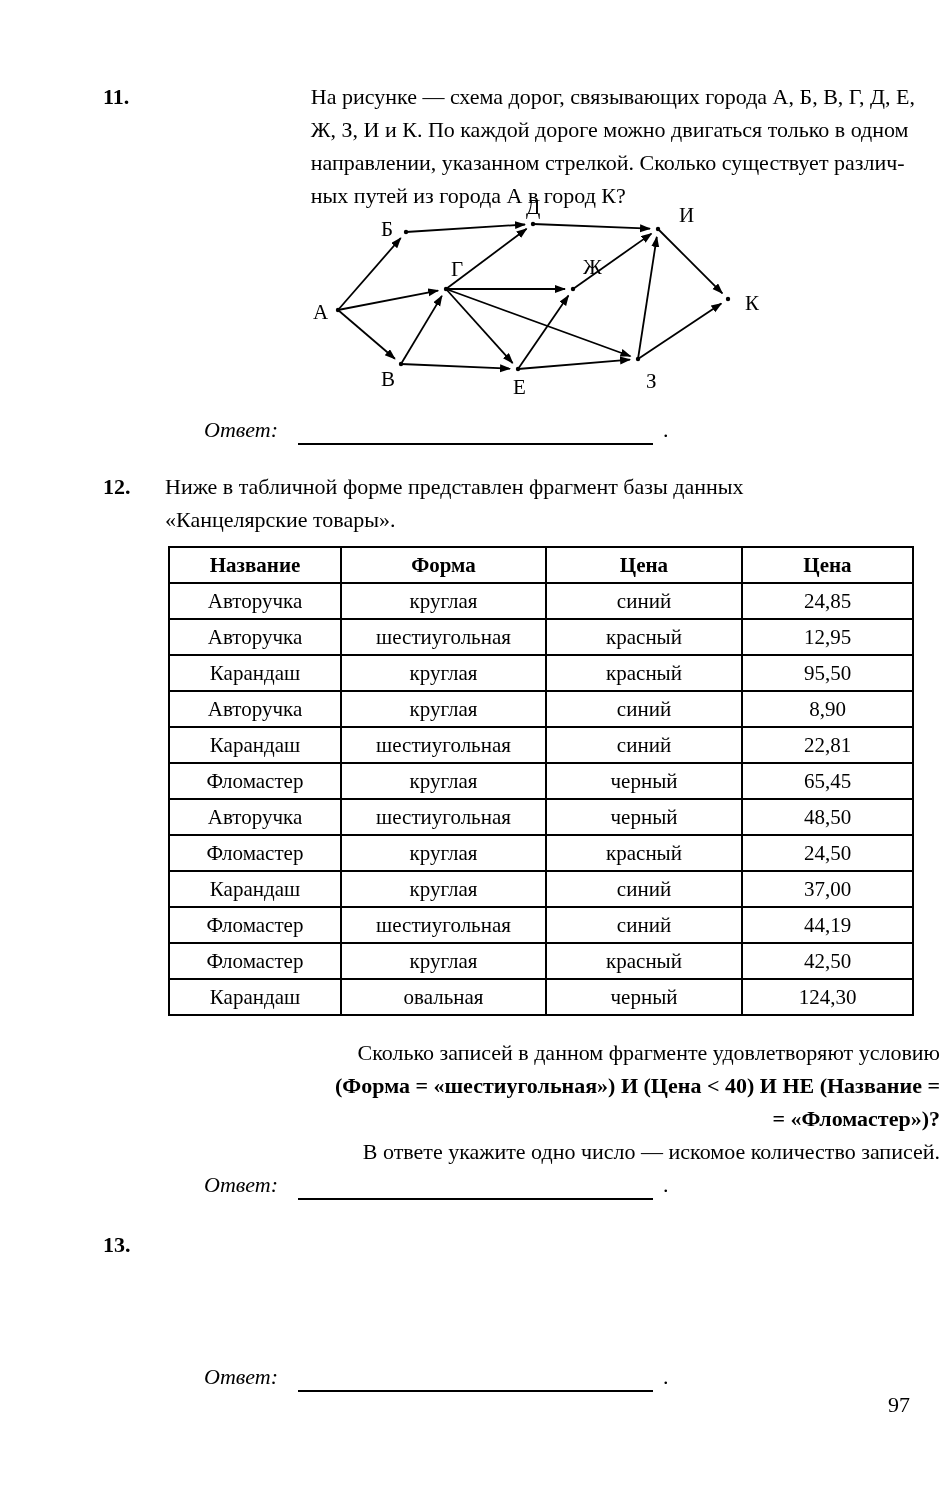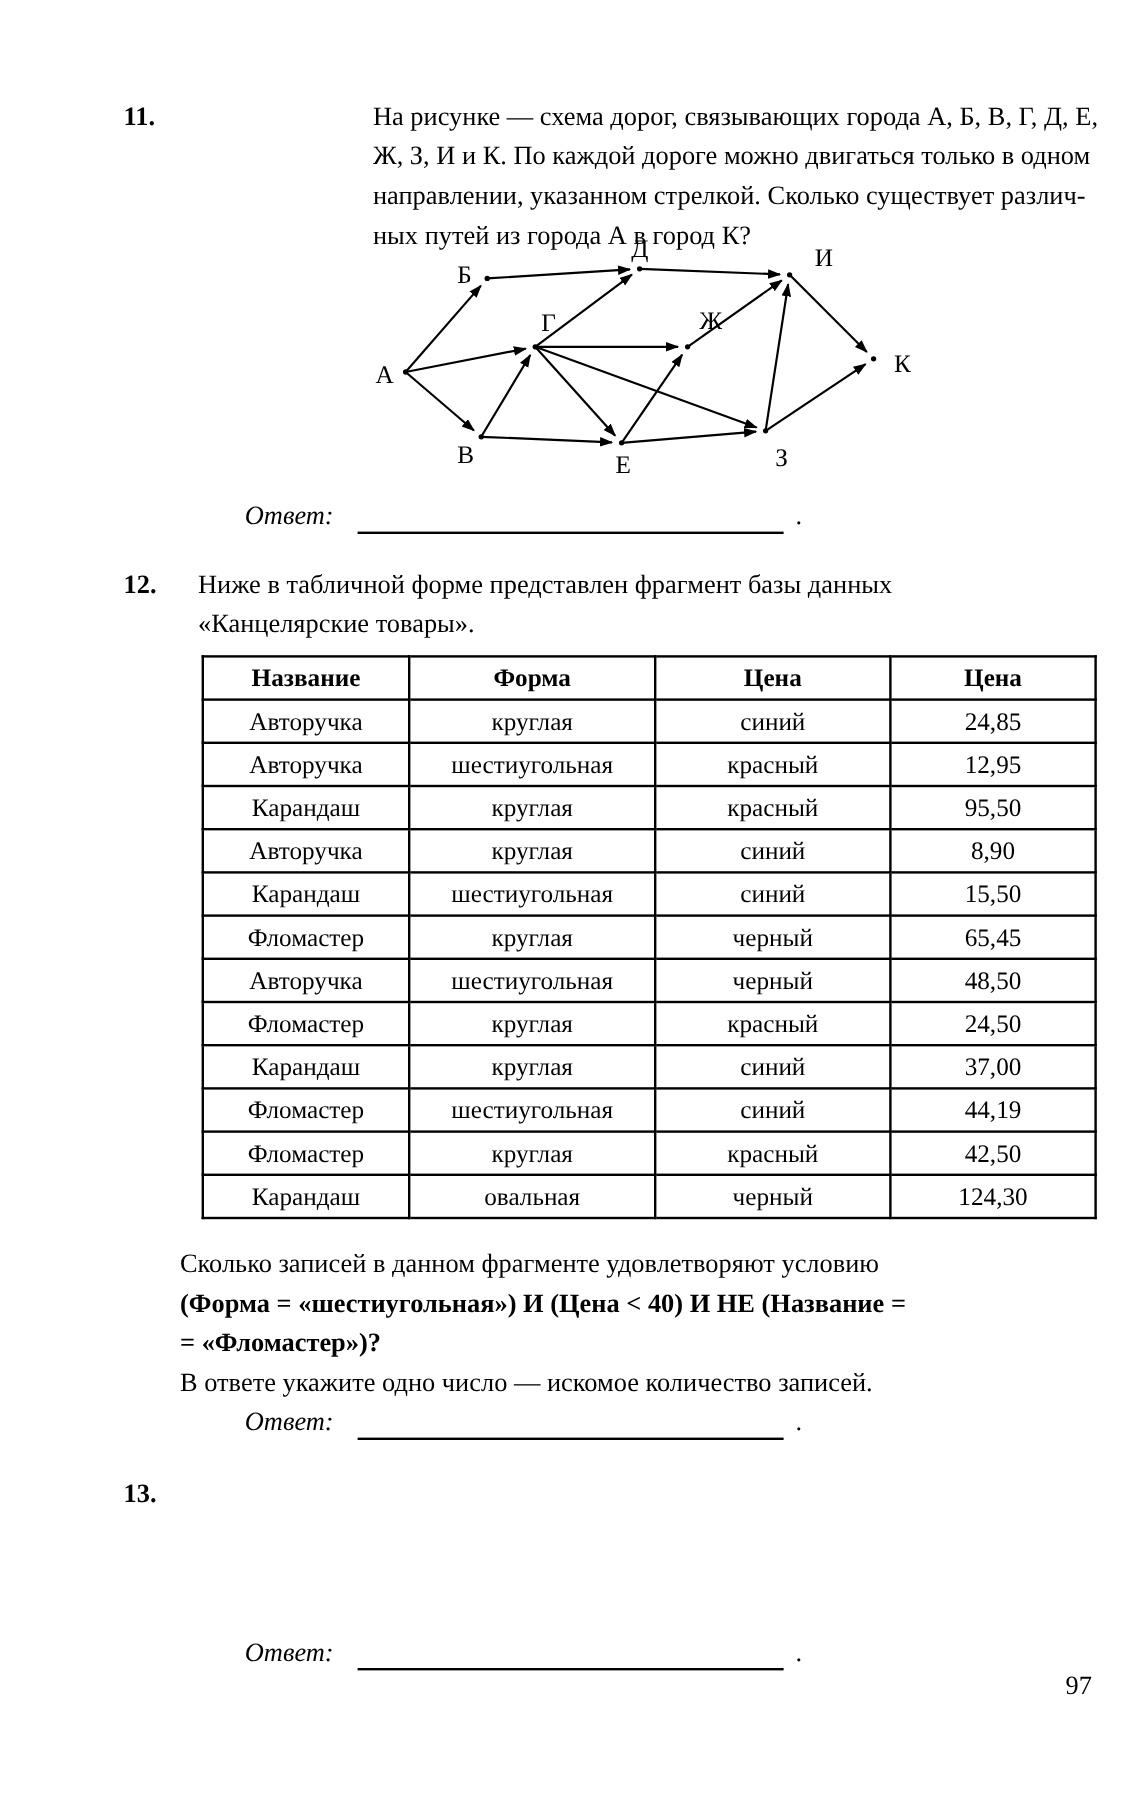--- a/index.html
+++ b/index.html
@@ -164,21 +164,21 @@
       <tr>
         <td>Авторучка</td>
         <td>круглая</td>
         <td>синий</td>
         <td>8,90</td>
       </tr>
       <tr>
         <td>Карандаш</td>
         <td>шестиугольная</td>
         <td>синий</td>
-        <td>15,50</td>
+        <td>22,81</td>
       </tr>
       <tr>
         <td>Фломастер</td>
         <td>круглая</td>
         <td>черный</td>
         <td>65,45</td>
       </tr>
       <tr>
         <td>Авторучка</td>
         <td>шестиугольная</td>
@@ -211,21 +211,21 @@
       </tr>
       <tr>
         <td>Карандаш</td>
         <td>овальная</td>
         <td>черный</td>
         <td>124,30</td>
       </tr>
     </tbody>
 </table>
 
-<div class="abs qblock" style="top:1036px; left:150px;">
+<div class="abs qblock" style="top:1036px; left:180px;text-align:right;">
   <div class="ptext">Сколько записей в данном фрагменте удовлетворяют условию</div>
   <div class="ptext bold">(Форма = «шестиугольная») И (Цена &lt; 40) И НЕ (Название =
 = «Фломастер»)?</div>
   <div class="ptext">В ответе укажите одно число — искомое количество записей.</div>
 </div>
 
 <div class="abs answer" style="top:1170px; left:165px;">
   <span class="label">Ответ:</span><span class="blank"></span><span>.</span>
 </div>
 

